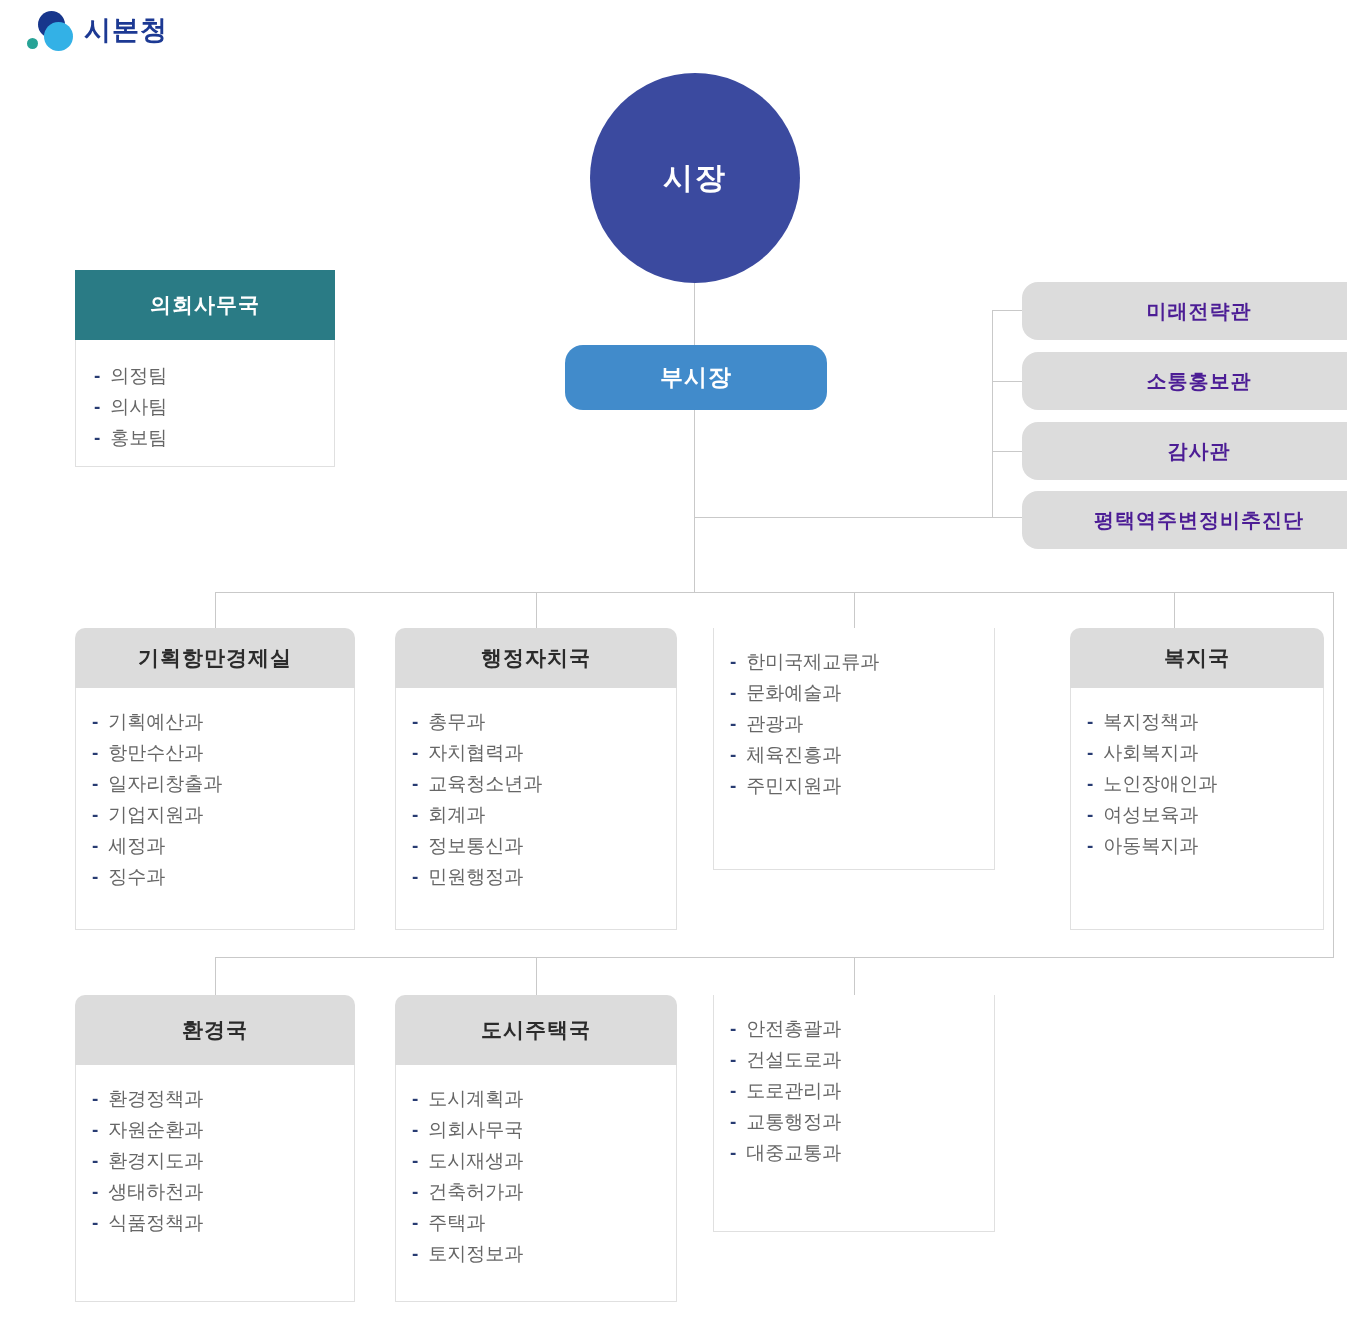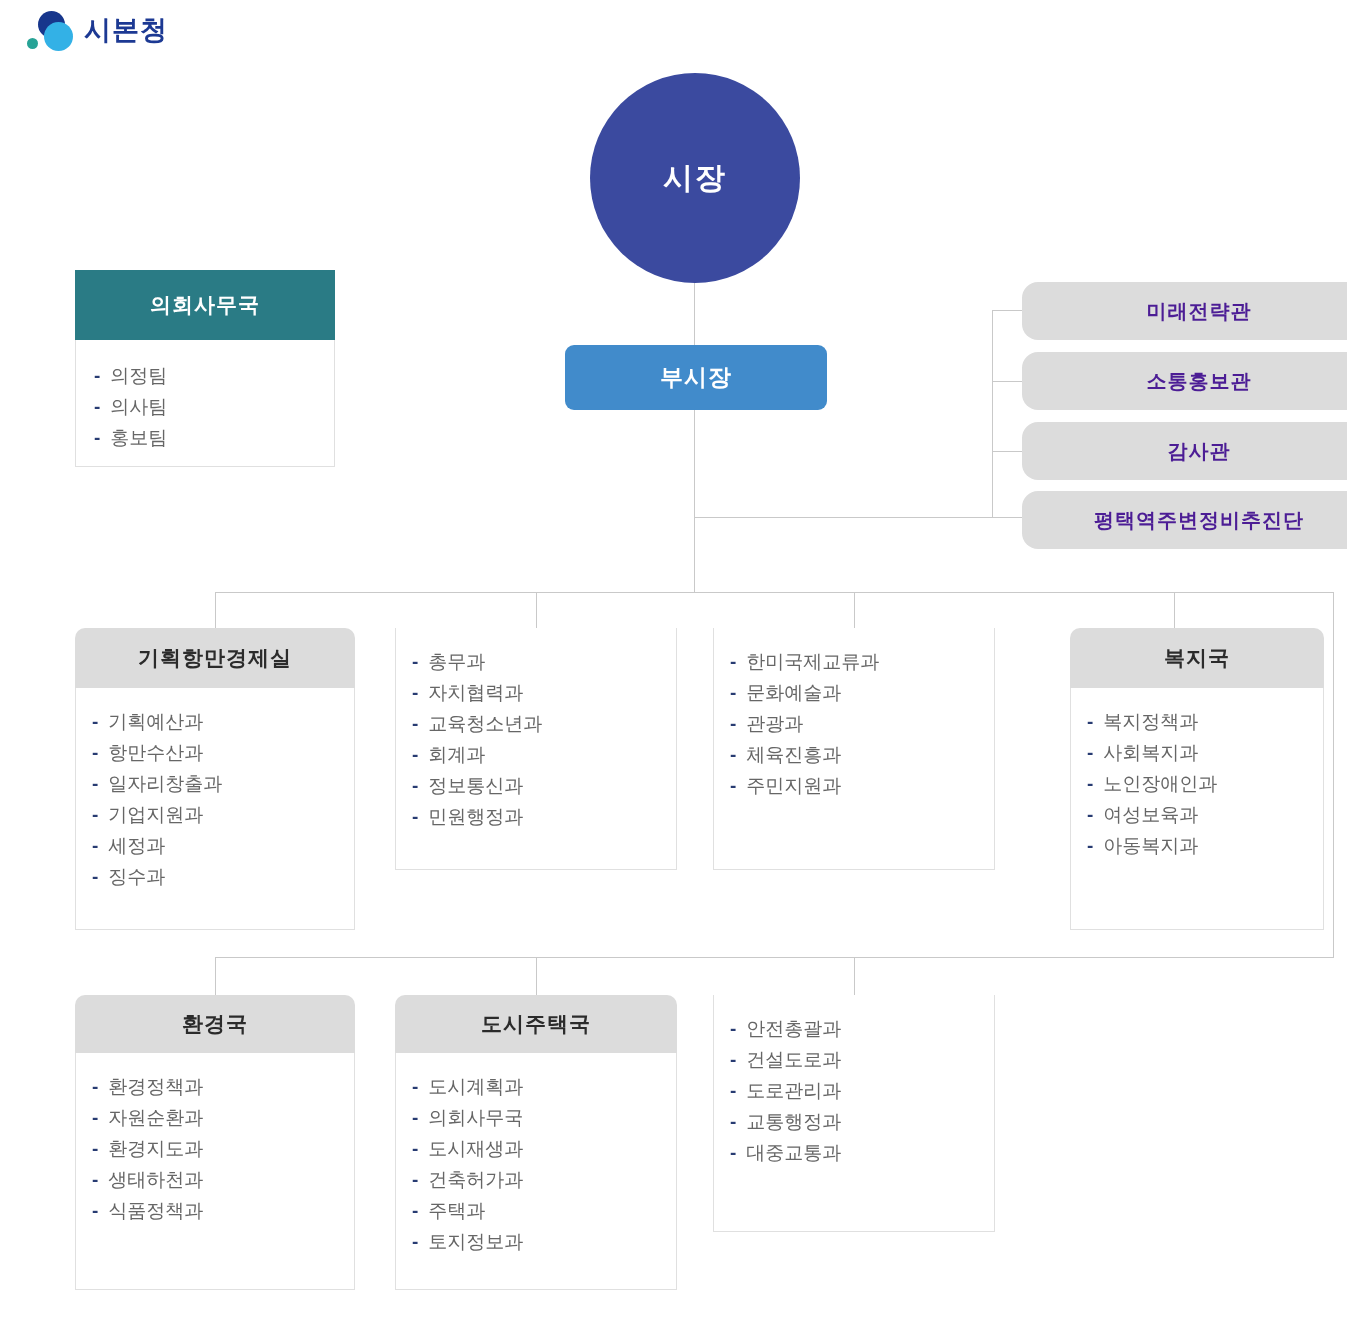--- a/index.html
+++ b/index.html
@@ -26,21 +26,21 @@
 
   
   .mayor{
     position:absolute;left:590px;top:73px;width:210px;height:210px;
     background:#3b4a9f;border-radius:50%;
     display:flex;align-items:center;justify-content:center;
     color:#fff;font-size:30px;font-weight:bold;letter-spacing:2px;
   }
   .vice{
     position:absolute;left:565px;top:345px;width:262px;height:65px;
-    background:#418bcb;border-radius:9px;
+    background:#418bcb;border-radius:18px;
     display:flex;align-items:center;justify-content:center;
     color:#fff;font-size:23px;font-weight:bold;letter-spacing:1px;
   }
 
   
   .council{position:absolute;left:75px;top:270px;width:260px;}
   .council-header{
     height:70px;background:#2a7b85;color:#fff;
     display:flex;align-items:center;justify-content:center;
     font-size:21px;font-weight:bold;letter-spacing:1px;
@@ -65,21 +65,21 @@
   .c1{left:75px;width:280px}
   .c2{left:395px;width:282px}
   .c3{left:713px;width:282px}
   .c4{left:1070px;width:254px}
   .dept-header{
     background:#dcdcdc;border-radius:10px 10px 0 0;
     display:flex;align-items:center;justify-content:center;
     font-size:21px;font-weight:bold;color:#2b2b2b;letter-spacing:1px;
   }
   .row1 .dept-header{height:60px}
-  .row2 .dept-header{height:58px}
+  .row2 .dept-header{height:70px}
   .dept-body{
     background:#fff;border:1px solid #e0e0e0;border-top:none;
     box-sizing:border-box;padding:18px 0 0 16px;
   }
   .row1 .dept-body{height:242px}
   .row2 .dept-body{height:237px}
 
   
   .item{display:flex;align-items:baseline;line-height:31px;font-size:19px;color:#666;}
   .dash{font-weight:bold;color:#273b72;margin-right:10px;}
@@ -177,20 +177,23 @@
   </div>
 
   <div class="item">
     <span class="dash">-</span>
     <span class="item-label">징수과</span>
   </div>
 </div>
   </section>
 
   <section class="dept row1 c2">
+    <div class="dept-header">
+      <span>행정자치국</span>
+    </div>
     <div class="dept-body">
   <div class="item">
     <span class="dash">-</span>
     <span class="item-label">총무과</span>
   </div>
 
   <div class="item">
     <span class="dash">-</span>
     <span class="item-label">자치협력과</span>
   </div>

